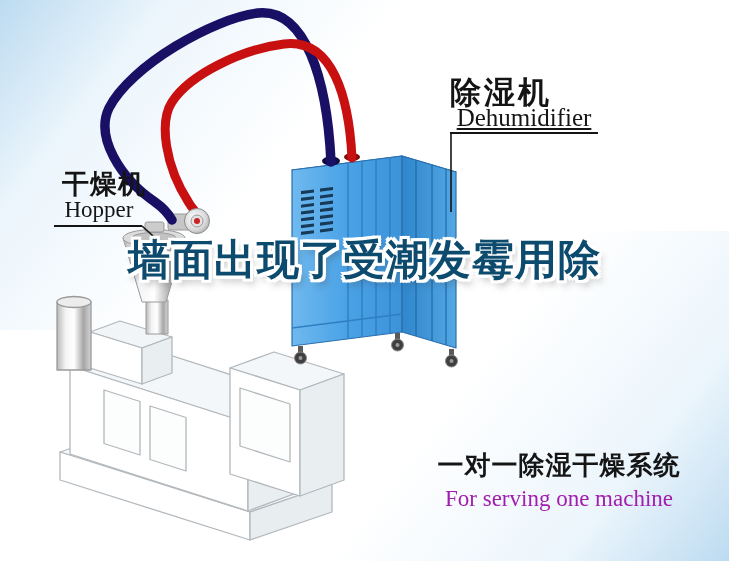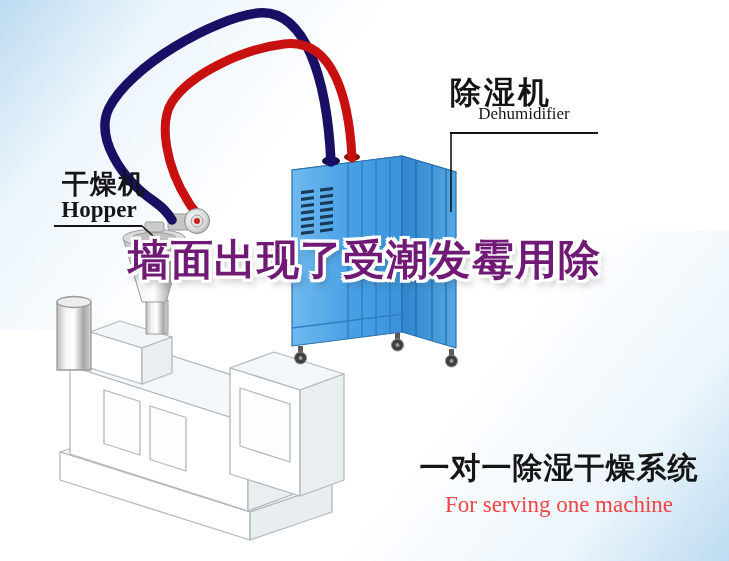--- a/index.html
+++ b/index.html
@@ -15,35 +15,35 @@
   }
   .corner-br {
     right:0; bottom:0; width:440px; height:330px;
     background:linear-gradient(308deg, rgba(185,217,240,0.95) 0%, rgba(219,237,249,0.55) 24%, rgba(255,255,255,0) 58%);
   }
   svg.illustration { position:absolute; left:0; top:0; }
   .txt { position:absolute; color:#151515; }
   .cn-bold { font-weight:bold; color:#141414; }
   .serif { font-family:"Liberation Serif","DejaVu Serif",serif; }
   .dehum-cn { left:450px; top:72px;  width:148px; text-align:left; font-size:31px; letter-spacing:3px; }
-  .dehum-en { left:450px; top:104px; width:148px; text-align:center; font-size:17px; }
+  .dehum-en { left:450px; top:104px; width:148px; text-align:center; font-size:25px;text-decoration:underline; }
   .hopper-cn { left:52px; top:166px; width:94px; text-align:right; font-size:27px; letter-spacing:1px; }
-  .hopper-en { left:52px; top:197px; width:94px; text-align:center; font-size:23px;font-weight:bold; }
+  .hopper-en { left:52px; top:197px; width:94px; text-align:center; font-size:23px; }
   .headline {
     left:0; top:234px; width:729px; text-align:center;
     font-size:42px; font-weight:bold; line-height:51px; letter-spacing:1px;
-    color:#701a75;
+    color:#0c4a6e;
     text-shadow:
       -3px -3px 0 #fff, 3px -3px 0 #fff, -3px 3px 0 #fff, 3px 3px 0 #fff,
       -3px 0 0 #fff, 3px 0 0 #fff, 0 -3px 0 #fff, 0 3px 0 #fff,
       4px 6px 7px rgba(60,60,60,0.35);
   }
   .footer-box { position:absolute; right:20px; top:448px; width:300px; text-align:center; }
-  .footer-cn { font-size:30px; font-weight:bold; color:#151515; letter-spacing:1px; }
-  .footer-en { font-size:23px; color:#ef4444; margin-top:3px; }
+  .footer-cn { font-size:26px; font-weight:bold; color:#151515; letter-spacing:1px; }
+  .footer-en { font-size:23px; color:#a21caf; margin-top:3px; }
 </style>
 </head>
 <body>
 
 <div class="stage">
 
   <div class="corner corner-tl"></div>
   <div class="corner corner-br"></div>
 
   <svg class="illustration" width="729" height="561" viewBox="0 0 729 561">

